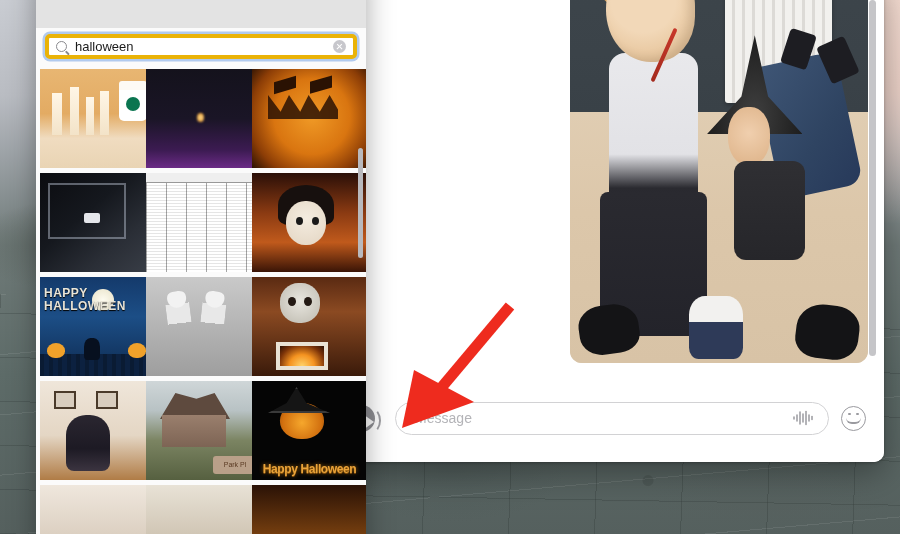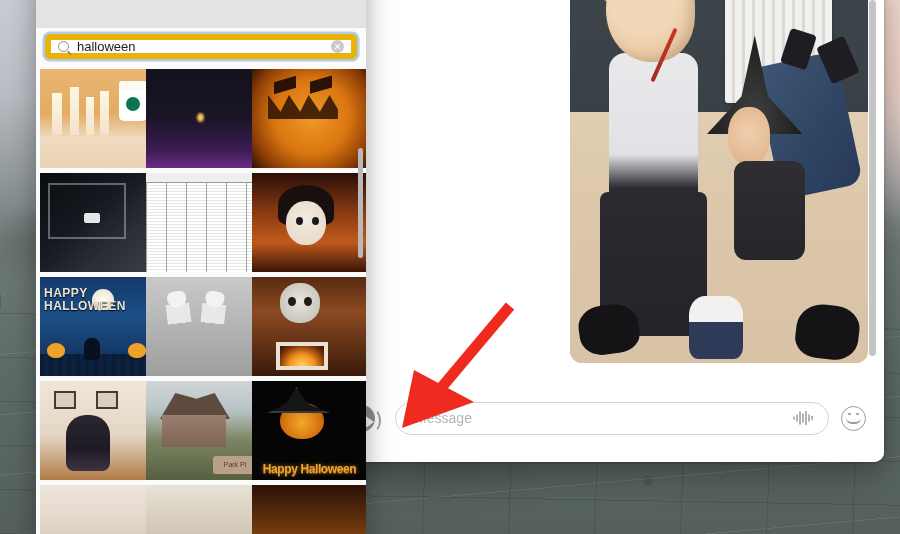--- a/index.html
+++ b/index.html
@@ -219,21 +219,21 @@
     filter:drop-shadow(2px 0 2px rgba(0,0,0,.15));
   }
   #popover-topbar { height:72px; background:#e3e3e3; }
 
   #search-wrap {
     position:absolute; left:0; right:0; top:68px; height:40px;
     background:#fbfbfb; padding:6px 9px 0 9px;
   }
   #search-field {
     height:25px; border-radius:5px; background:#fff;
-    border:6px solid #eab308;
+    border:4px solid #eab308;
     box-shadow:0 0 0 2.5px rgba(116,163,227,.55);
     display:flex; align-items:center; padding:0 7px;
   }
   #search-icon {
     width:11px; height:11px; border:1.6px solid #8a8a8e; border-radius:50%;
     position:relative; flex:0 0 auto; margin-right:8px;
   }
   #search-icon::after {
     content:""; position:absolute; right:-4px; bottom:-3px;
     width:5px; height:1.6px; background:#8a8a8e;

